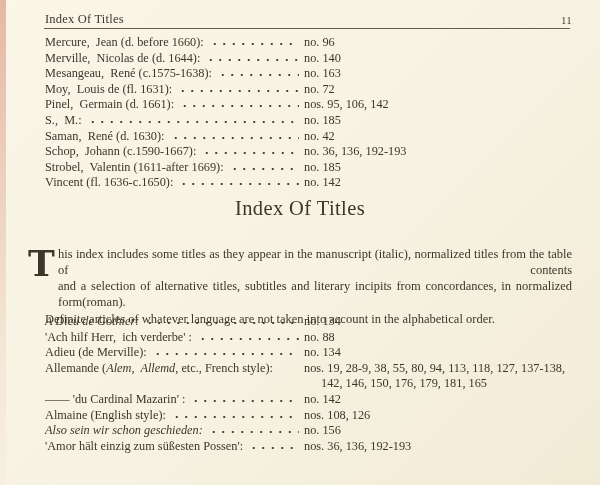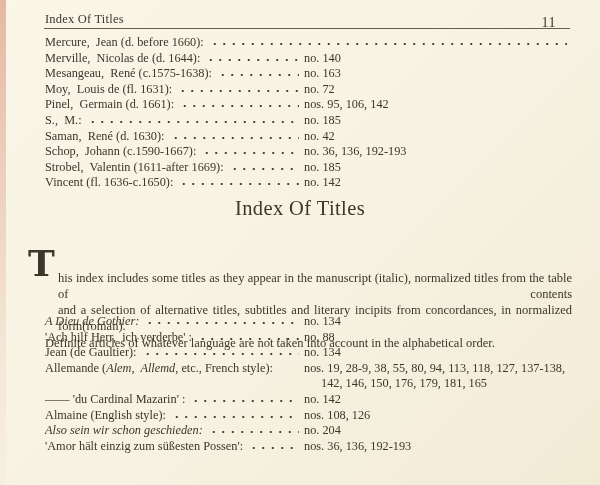--- a/index.html
+++ b/index.html
@@ -12,21 +12,21 @@
   }
   .edge{
     position:absolute;left:0;top:0;width:6px;height:100%;
     background:linear-gradient(to bottom,
       rgba(228,181,160,0.95) 0%,
       rgba(228,181,160,0.55) 40%,
       rgba(228,181,160,0.18) 75%,
       rgba(228,181,160,0.05) 100%);
   }
   .runhead{position:absolute;left:45px;top:12px;font-size:12.5px;letter-spacing:.2px;}
-  .pagenum{position:absolute;right:44px;top:15px;font-size:14px;letter-spacing:.5px;}
+  .pagenum{position:absolute;right:28px;top:15px;font-size:10px;letter-spacing:.5px;}
   .rule{position:absolute;left:44px;top:28px;width:526px;border-top:1px solid #665f50;}
 
   .block{position:absolute;left:45px;width:527px;}
   #block1{top:35px;}
   #block2{top:314px;}
 
   .row{display:flex;align-items:baseline;font-size:12.3px;line-height:15.6px;}
   .t{white-space:pre;flex:0 1 auto;}
   .it{font-style:italic;}
   .leader{
@@ -37,38 +37,39 @@
     background-position:left bottom 2px;
   }
   .leader.nodots{background:none;}
   .refs{flex:0 0 auto;box-sizing:border-box;width:268px;padding-left:17px;text-indent:-17px;white-space:normal;}
 
   .heading{position:absolute;left:0;top:197px;width:100%;text-align:center;font-size:20.5px;letter-spacing:.4px;}
 
   .intro{position:absolute;left:28px;top:246px;width:544px;font-size:12.5px;}
   .intro-top{display:flex;}
   .dropcap{flex:0 0 30px;font-family:"DejaVu Serif","Liberation Serif",serif;font-weight:bold;font-size:36px;line-height:30px;padding-top:2px;}
-  .intro-lines{flex:1 1 auto;min-width:0;margin-top:24px;}
+  .intro-lines{flex:1 1 auto;min-width:0;}
   .jline{line-height:16px;text-align:justify;text-align-last:justify;}
   .line3{line-height:16px;margin-left:17px;margin-top:1px;}
 </style>
 </head>
 <body>
 
 <div class="page">
   <div class="edge"></div>
 
   <div class="runhead">Index Of Titles</div>
   <div class="pagenum">11</div>
   <div class="rule"></div>
 
   <div class="block" id="block1">
       <div class="row">
     <span class="t"><span>Mercure,  Jean (d. before 1660):</span></span>
     <span class="leader"></span>
+    <span class="refs">no. 96</span>
   </div>
       <div class="row">
     <span class="t"><span>Merville,  Nicolas de (d. 1644):</span></span>
     <span class="leader"></span>
     <span class="refs">no. 140</span>
   </div>
       <div class="row">
     <span class="t"><span>Mesangeau,  René (c.1575-1638):</span></span>
     <span class="leader"></span>
     <span class="refs">no. 163</span>
@@ -128,21 +129,21 @@
     <span class="t"><span class="it">A Dieu de Gothier:</span></span>
     <span class="leader"></span>
     <span class="refs">no. 134</span>
   </div>
       <div class="row">
     <span class="t"><span>'Ach hilf Herr,  ich verderbe' :</span></span>
     <span class="leader"></span>
     <span class="refs">no. 88</span>
   </div>
       <div class="row">
-    <span class="t"><span>Jean (de Gaultier):</span></span>
+    <span class="t"><span>Adieu (de Merville):</span></span>
     <span class="leader"></span>
     <span class="refs">no. 134</span>
   </div>
       <div class="row">
     <span class="t"><span>Allemande (</span><span class="it">Alem,  Allemd</span><span>, etc., French style):</span></span>
     <span class="leader nodots"></span>
     <span class="refs">nos. 19, 28-9, 38, 55, 80, 94, 113, 118, 127, 137-138, 142, 146, 150, 176, 179, 181, 165</span>
   </div>
       <div class="row">
     <span class="t"><span>—— 'du Cardinal Mazarin' :</span></span>
@@ -150,21 +151,21 @@
     <span class="refs">no. 142</span>
   </div>
       <div class="row">
     <span class="t"><span>Almaine (English style):</span></span>
     <span class="leader"></span>
     <span class="refs">nos. 108, 126</span>
   </div>
       <div class="row">
     <span class="t"><span class="it">Also sein wir schon geschieden:</span></span>
     <span class="leader"></span>
-    <span class="refs">no. 204</span>
+    <span class="refs">no. 156</span>
   </div>
       <div class="row">
     <span class="t"><span>'Amor hält einzig zum süßesten Possen':</span></span>
     <span class="leader"></span>
     <span class="refs">nos. 36, 136, 192-193</span>
   </div>
     </div>
 </div>
 
 </body></html>

